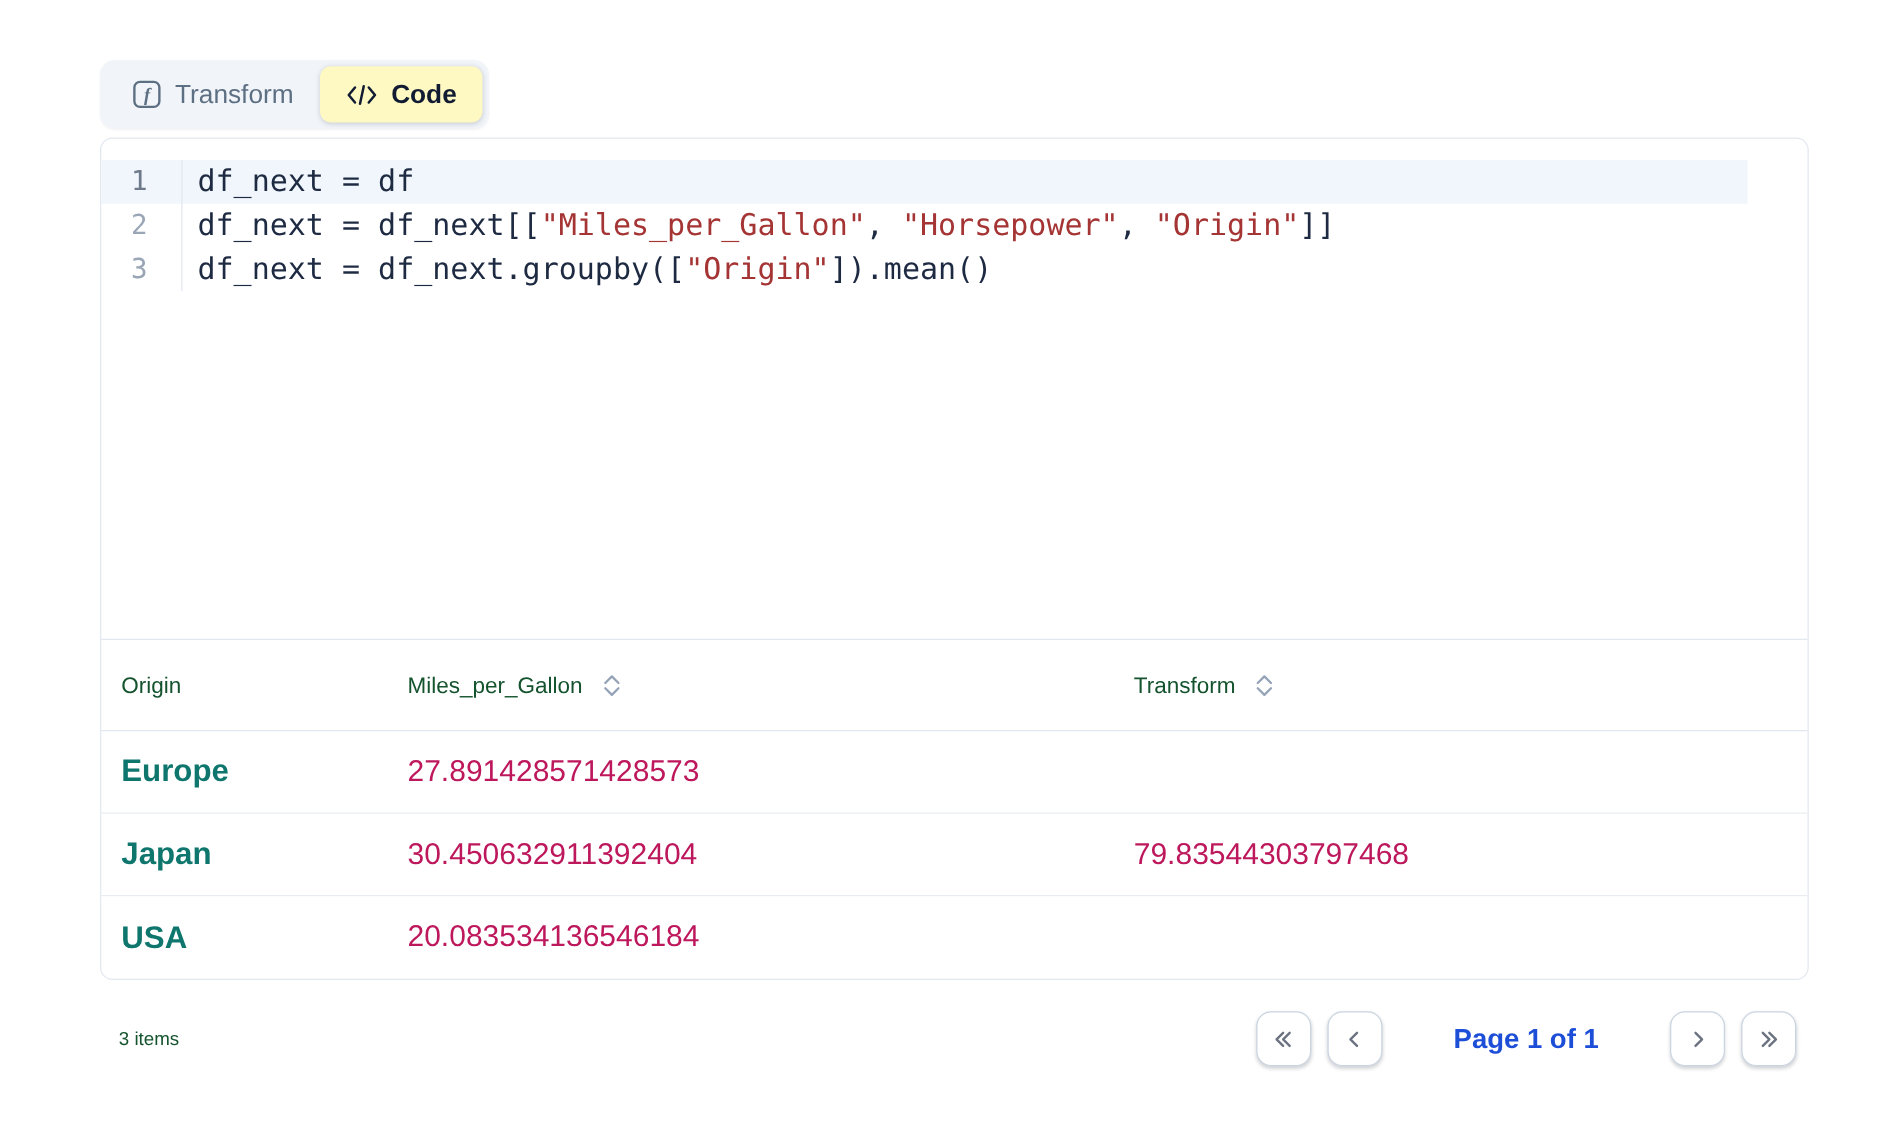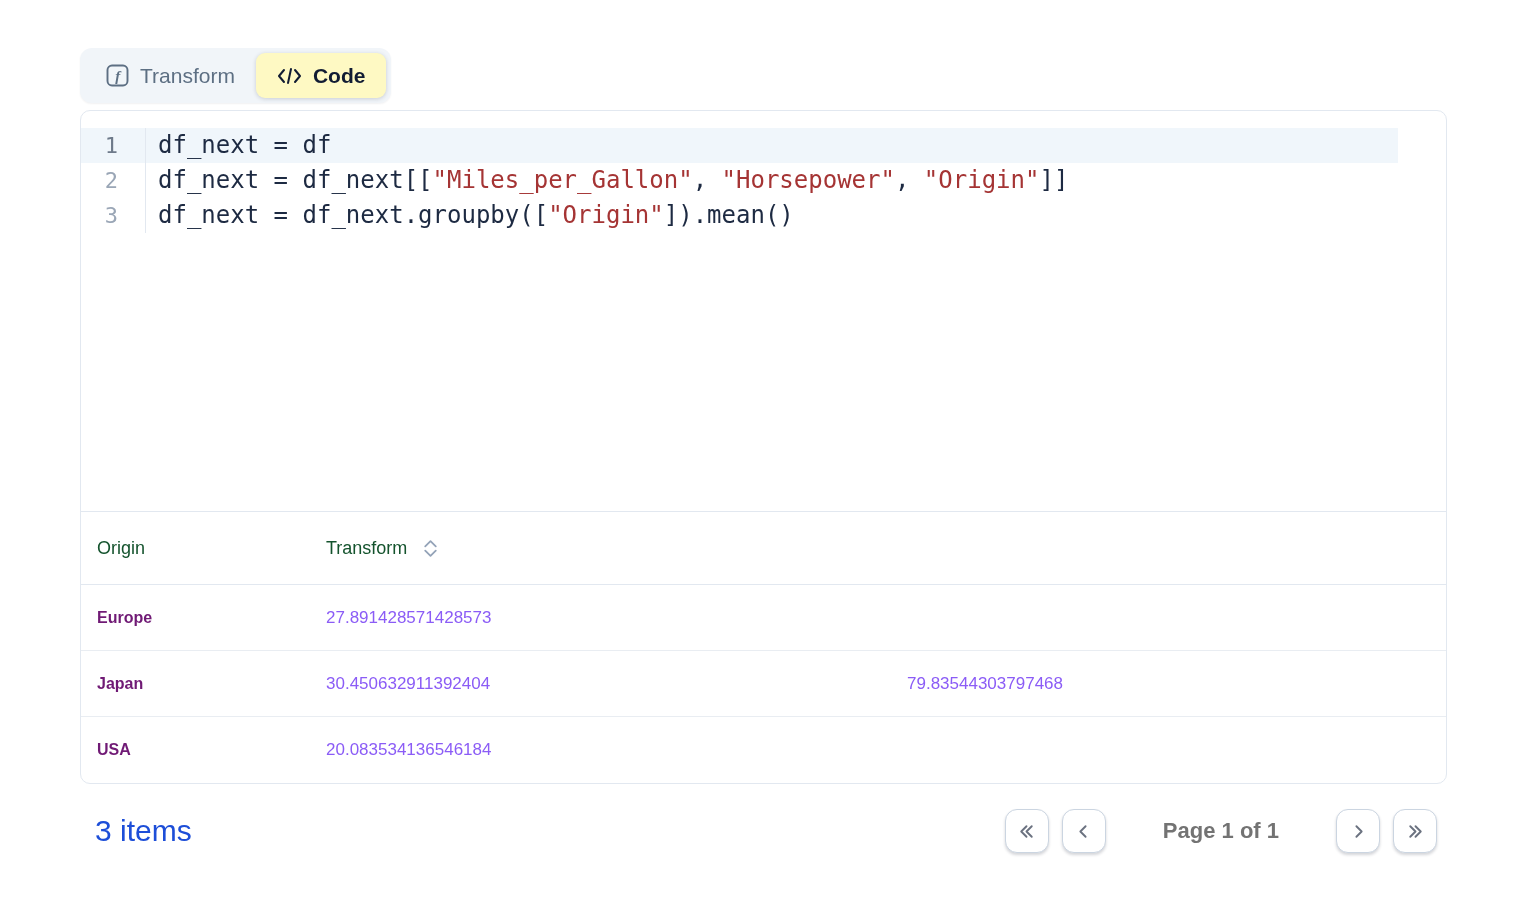--- a/index.html
+++ b/index.html
@@ -83,47 +83,47 @@
   .thead { height: 73px; border-bottom: 1px solid #e2e8f0; }
   .th {
     display: flex;
     align-items: center;
     font-size: 18px;
     color: #14532d;
   }
   .th .sort { margin-left: 15px; display: inline-flex; }
   .trow { height: 66px; }
   .trow:not(:last-child) { border-bottom: 1px solid #e9edf2; }
-  .cell-origin { font-size: 16px; font-weight: 700; color: #701a75; }
-  .cell-num { font-size: 17px; color: #8b5cf6; }
+  .cell-origin { font-size: 25px; font-weight: 700; color: #0f766e; }
+  .cell-num { font-size: 24px; color: #be185d; }
 
   
   .footer {
     display: flex;
     justify-content: space-between;
     align-items: center;
     padding: 14px 10px 0 15px;
     height: 80px;
   }
-  .items-count { font-size: 30px; color: #1d4ed8; }
+  .items-count { font-size: 15px; color: #14532d; }
   .pager { display: flex; align-items: center; }
   .btn-group { display: flex; gap: 13px; }
   .pg-btn {
     width: 44px;
     height: 44px;
     background: #ffffff;
     border: 1px solid #cbd5e1;
     border-radius: 12px;
     display: flex;
     align-items: center;
     justify-content: center;
     box-shadow: 0 2px 3px rgba(15,23,42,0.18);
     cursor: pointer;
   }
-  .page-label { font-size: 22px; font-weight: 700; color: #737373; margin: 0 57px; }
+  .page-label { font-size: 22px; font-weight: 700; color: #1d4ed8; margin: 0 57px; }
   svg { display: block; }
 </style>
 </head>
 <body>
 
 <div class="app">
 
   
   <div class="tabbar">
     <button class="tab tab-inactive">
@@ -163,20 +163,29 @@
           <span class="gutter">3</span>
           <span class="ed-line"><span class="tok-code">df_next = df_next.groupby([</span><span class="tok-string">"Origin"</span><span class="tok-code">]).mean()</span></span>
         </div>
       </div>
 
     <div class="thead">
       <div class="th">
         <span>Origin</span>
       </div>
       <div class="th">
+        <span>Miles_per_Gallon</span>
+        <span class="sort">
+          <svg width="17" height="19" viewBox="0 0 16 18" fill="none" stroke="#94a3b8" stroke-width="1.7" stroke-linecap="round" stroke-linejoin="round">
+            <polyline points="3,7 8,2 13,7"></polyline>
+            <polyline points="3,11 8,16 13,11"></polyline>
+          </svg>
+        </span>
+      </div>
+      <div class="th">
         <span>Transform</span>
         <span class="sort">
           <svg width="17" height="19" viewBox="0 0 16 18" fill="none" stroke="#94a3b8" stroke-width="1.7" stroke-linecap="round" stroke-linejoin="round">
             <polyline points="3,7 8,2 13,7"></polyline>
             <polyline points="3,11 8,16 13,11"></polyline>
           </svg>
         </span>
       </div>
     </div>
 

